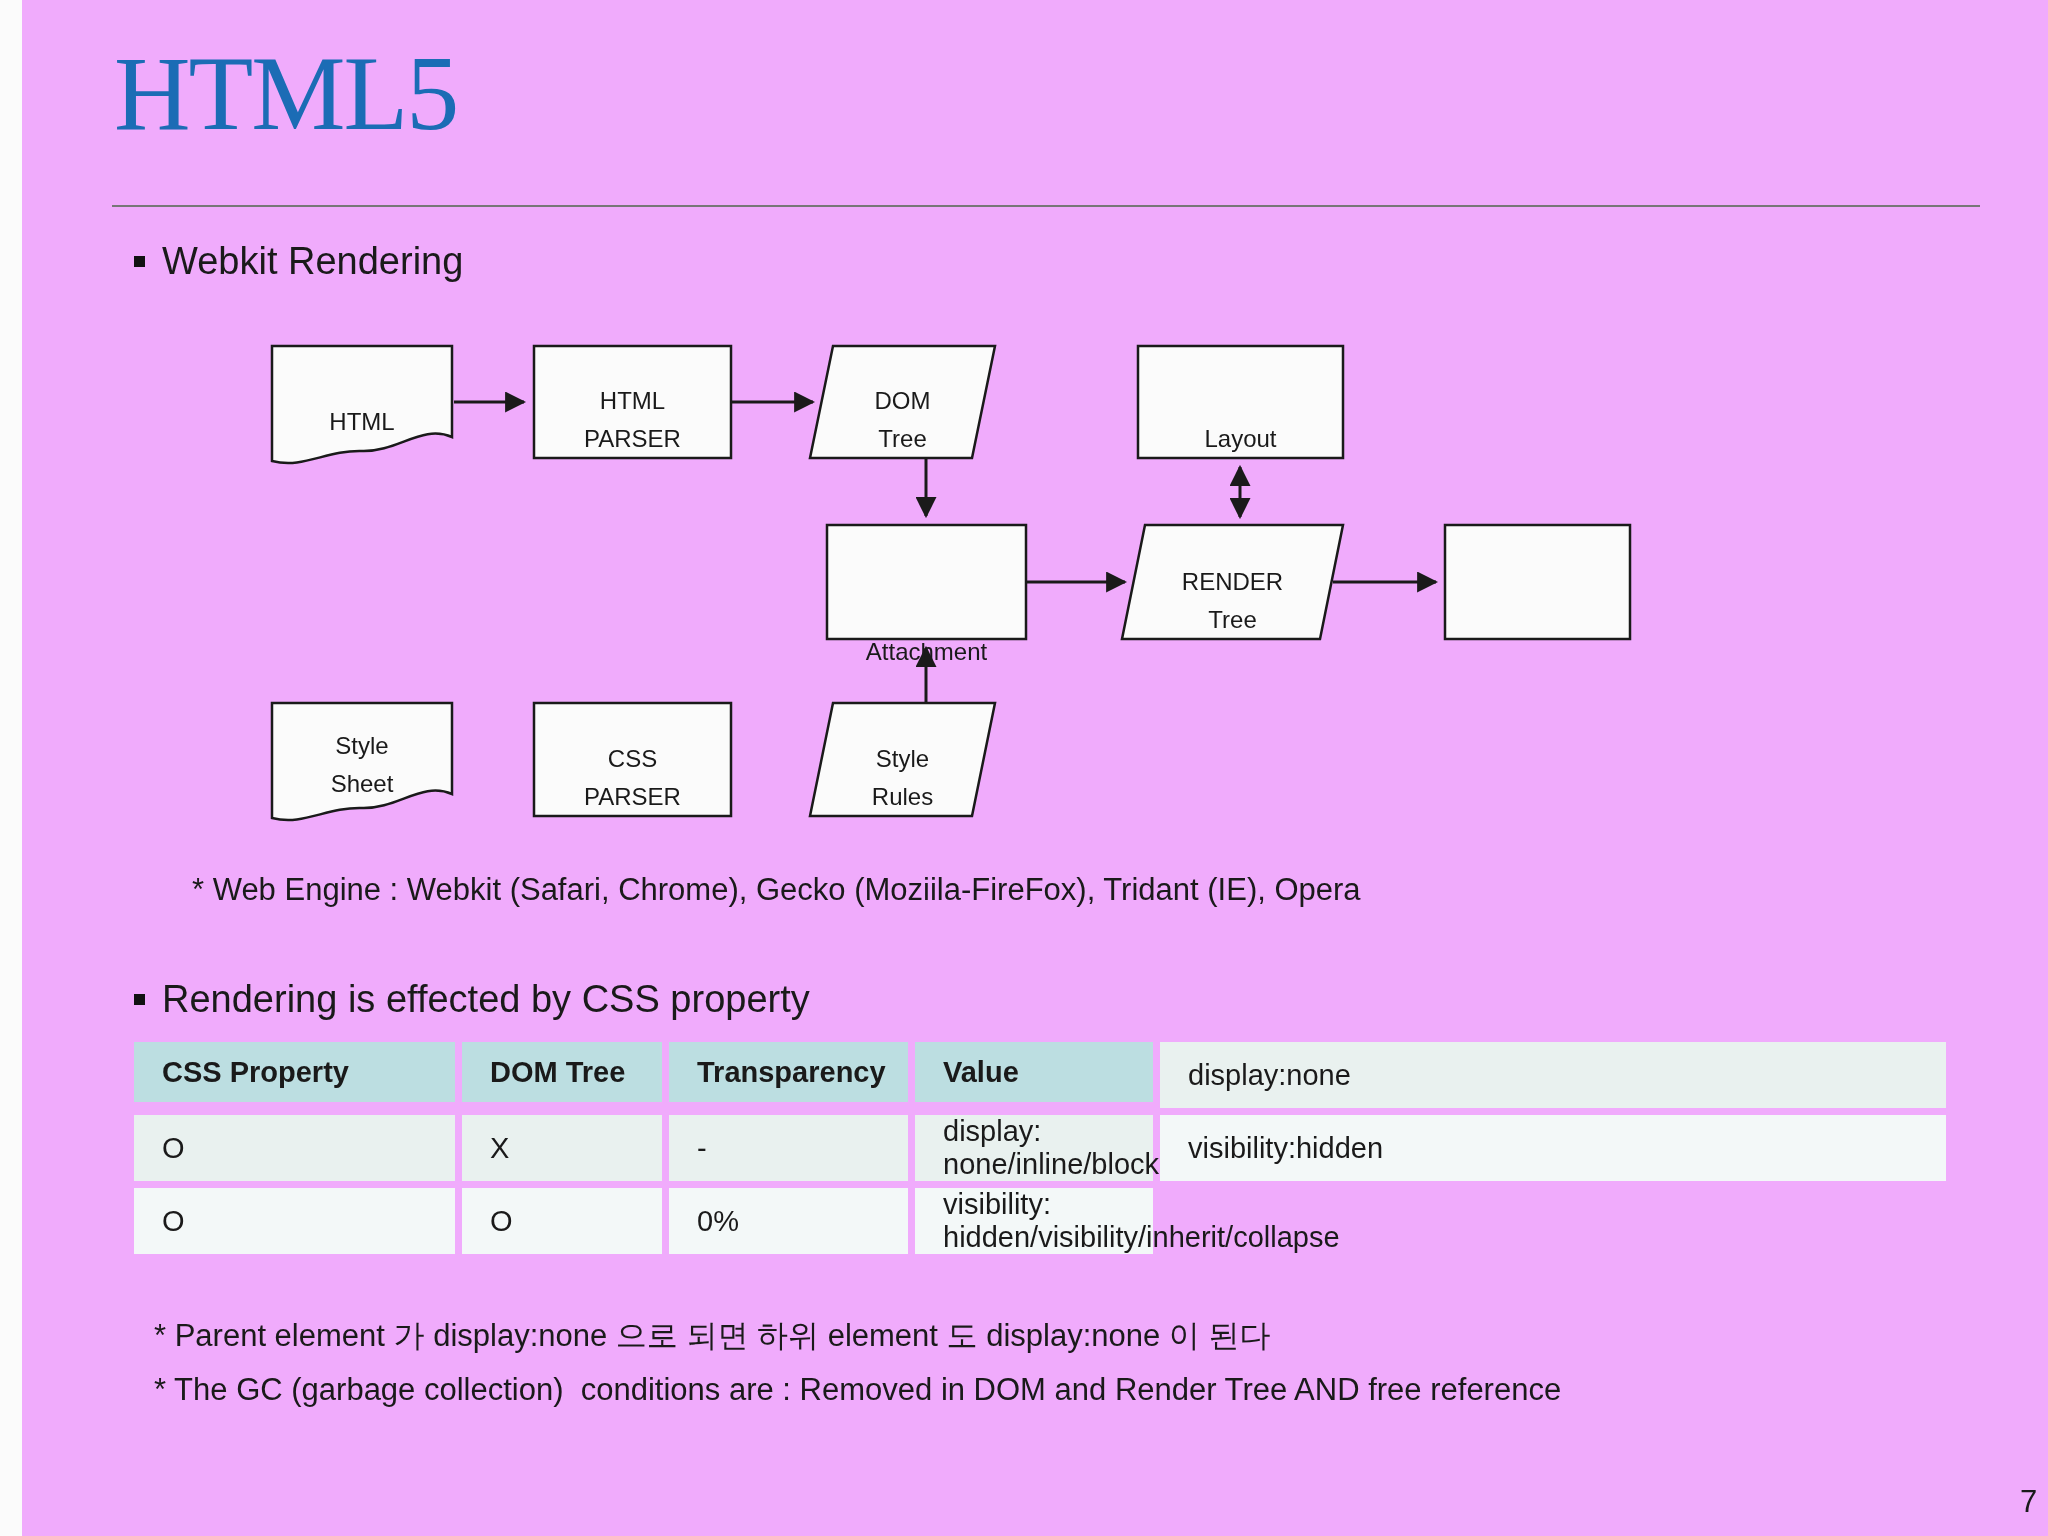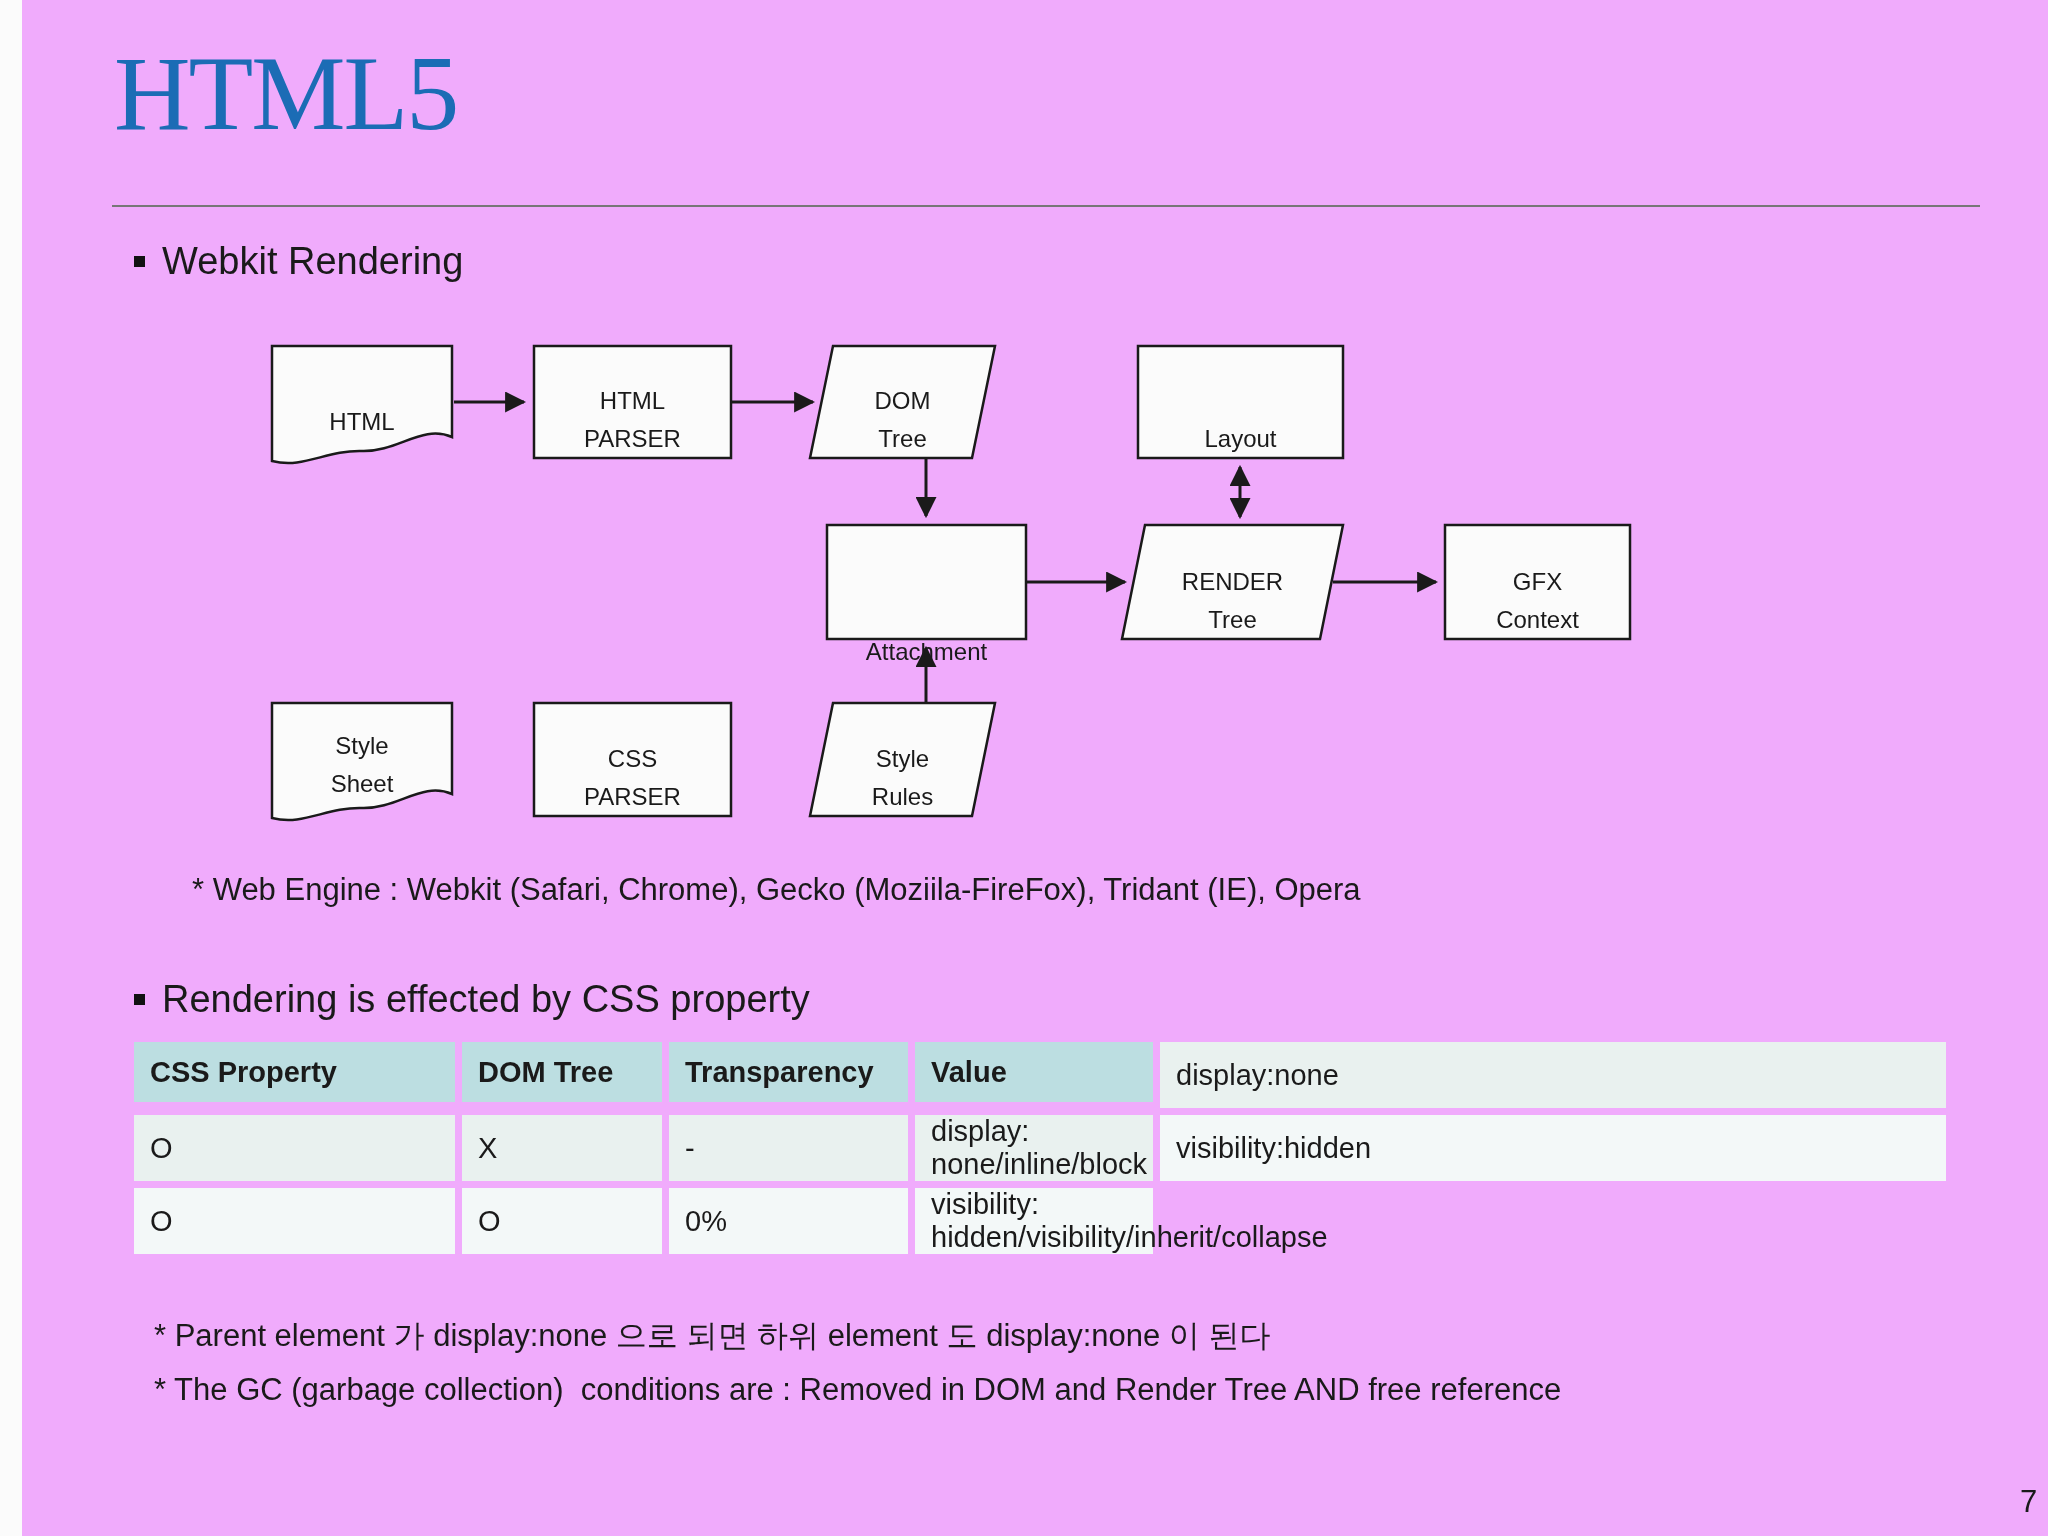--- a/index.html
+++ b/index.html
@@ -13,21 +13,21 @@
   .note{position:absolute;font-size:31px;white-space:pre-wrap;}
   
   .dg-svg{position:absolute;left:0;top:0;}
   .dg-shape{fill:#fbfbfb;stroke:#1a1a1a;stroke-width:2.5;}
   .dg-line{stroke:#1a1a1a;stroke-width:3;fill:none;}
   .dg-label{position:absolute;display:flex;flex-direction:column;justify-content:flex-end;
             align-items:center;text-align:center;font-size:24px;line-height:38px;}
   
   .css-table{position:absolute;left:112px;top:1042px;width:1812px;display:grid;
              grid-template-columns:321px 200px 239px 238px 1fr;column-gap:7px;row-gap:7px;}
-  .cell{display:flex;align-items:center;padding-left:16px;font-size:29px;}
+  .cell{display:flex;align-items:center;padding-left:28px;font-size:29px;}
   .cell.hdr{background:#bcdee1;height:60px;font-weight:bold;}
   .cell.r1{background:#e9f1ef;height:66px;}
   .cell.r2{background:#f3f8f8;height:66px;}
   .page-num{position:absolute;left:1998px;top:1484px;font-size:31px;}
 </style>
 </head>
 <body>
 
 <div class="slide">
 
@@ -80,24 +80,20 @@
   <div class="dg-label" style="left:1116px;top:346px;width:205px;height:112px;">
     <span>Layout</span>
   </div>
   <div class="dg-label" style="left:805px;top:525px;width:199px;height:146px;">
     <span>Attachment</span>
   </div>
   <div class="dg-label" style="left:1111px;top:525px;width:199px;height:114px;">
     <span>RENDER</span>
     <span>Tree</span>
   </div>
-  <div class="dg-label" style="left:1423px;top:525px;width:185px;height:114px;">
-    <span>GFX</span>
-    <span>Context</span>
-  </div>
   <div class="dg-label" style="left:250px;top:703px;width:180px;height:100px;">
     <span>Style</span>
     <span>Sheet</span>
   </div>
   <div class="dg-label" style="left:512px;top:703px;width:197px;height:113px;">
     <span>CSS</span>
     <span>PARSER</span>
   </div>
   <div class="dg-label" style="left:799px;top:703px;width:163px;height:113px;">
     <span>Style</span>

